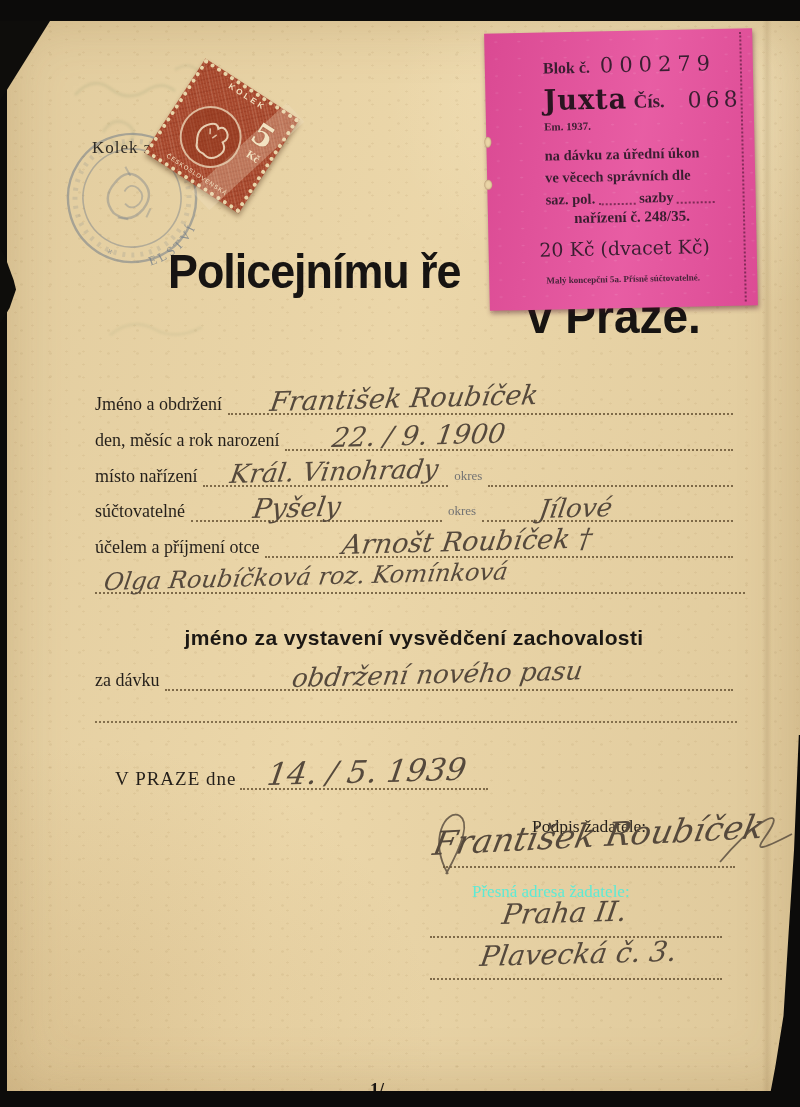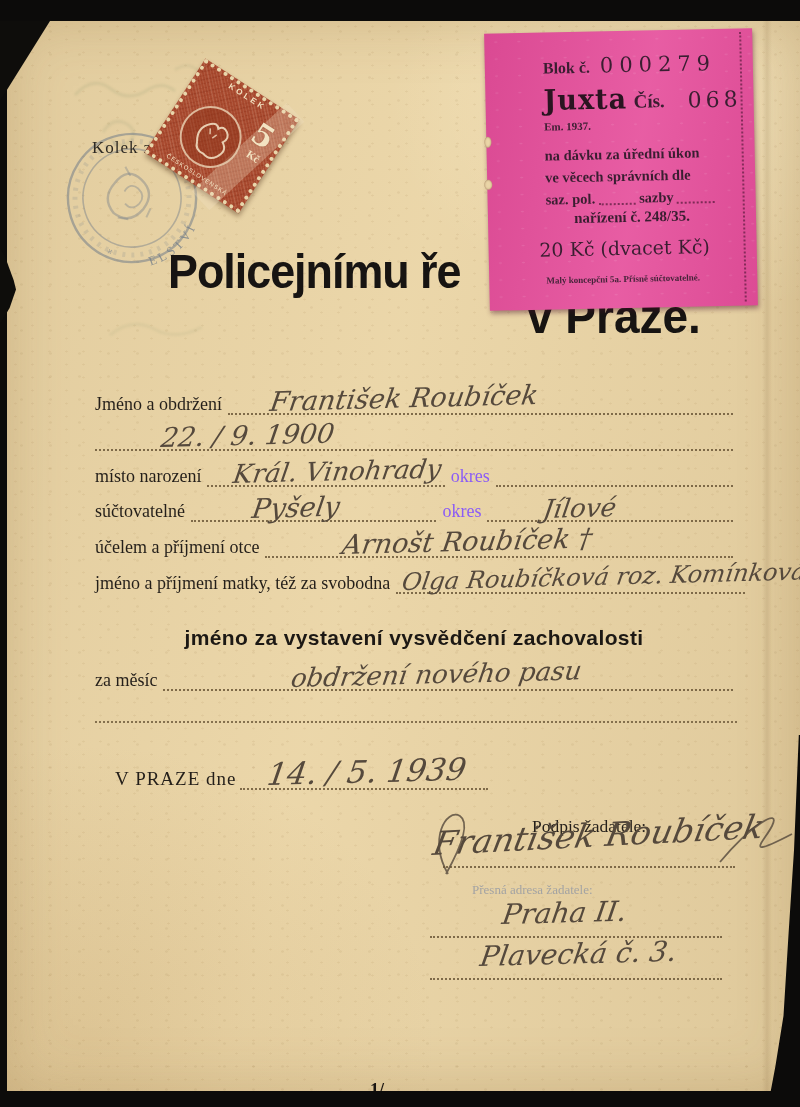--- a/index.html
+++ b/index.html
@@ -79,36 +79,36 @@
   .t-foot{position:absolute;left:20px;top:243px;width:228px;text-align:center;font-size:9px;font-weight:bold;
     color:#46243a;}
   
   .title1{position:absolute;left:168px;top:244px;z-index:3;font-family:"Liberation Sans",sans-serif;
     font-size:44px;font-weight:800;letter-spacing:-1px;color:#171412;transform:scale(1.02,1.1);transform-origin:left top;}
   .title2{position:absolute;left:527px;top:288px;z-index:3;font-family:"Liberation Sans",sans-serif;
     font-size:46px;font-weight:800;color:#171412;transform:scaleY(1.05);transform-origin:left top;}
   
   .row{position:absolute;left:95px;right:67px;height:34px;display:flex;align-items:flex-end;z-index:3;}
   .row .lbl{font-size:18px;color:#241f1a;padding-right:6px;white-space:nowrap;line-height:22px;}
-  .row .lbl2{font-size:18px;color:#8b5cf6;padding:0 6px;white-space:nowrap;line-height:22px;}
+  .row .lbl2{font-size:13px;color:#737373;padding:0 6px;white-space:nowrap;line-height:22px;}
   .fill{flex:1;border-bottom:2px dotted rgba(100,80,50,.8);height:32px;position:relative;}
   .hand{font-family:"DejaVu Serif",serif;font-style:italic;color:#55493c;white-space:nowrap;
     transform:skewX(-10deg) rotate(-1.5deg);transform-origin:left bottom;}
   .fill .hand{position:absolute;bottom:-4px;}
   .statement{position:absolute;left:95px;right:67px;top:626px;text-align:center;z-index:3;
     font-family:"Liberation Sans",sans-serif;font-size:21px;font-weight:bold;letter-spacing:.4px;color:#1c1814;}
   .blank-line{position:absolute;left:95px;right:63px;top:721px;border-bottom:2px dotted rgba(100,80,50,.75);z-index:3;}
   .date-row{position:absolute;left:115px;top:748px;height:42px;display:flex;align-items:flex-end;z-index:3;}
   .date-row .lbl{font-size:19px;letter-spacing:1px;color:#241f1a;padding-right:4px;}
   .date-row .fill{width:248px;flex:none;height:40px;}
   .sig-label{position:absolute;left:532px;top:816px;font-size:17.5px;color:#241f1a;z-index:3;}
   .sig-hand{position:absolute;left:430px;top:824px;font-size:33px;z-index:3;transform:skewX(-14deg) rotate(-3deg);}
   .sig-line{position:absolute;left:443px;top:866px;width:292px;border-bottom:2px dotted rgba(100,80,50,.8);z-index:3;}
   .sig-flourish{position:absolute;left:420px;top:800px;z-index:3;opacity:.8;}
-  .addr-label{position:absolute;left:472px;top:882px;font-size:13px;color:#a3a3a3;z-index:3;}
+  .addr-label{position:absolute;left:472px;top:882px;font-size:17px;color:#5eead4;z-index:3;}
   .addr1{position:absolute;left:500px;top:898px;font-size:28px;z-index:3;}
   .addr1-line{position:absolute;left:430px;top:936px;width:292px;border-bottom:2px dotted rgba(100,80,50,.8);z-index:3;}
   .addr2{position:absolute;left:478px;top:940px;font-size:28px;z-index:3;}
   .addr2-line{position:absolute;left:430px;top:978px;width:292px;border-bottom:2px dotted rgba(100,80,50,.8);z-index:3;}
   .page-marker{position:absolute;left:370px;top:1080px;font-size:18px;font-weight:bold;color:#1a1511;z-index:3;}
 </style>
 </head>
 <body>
 
 <div class="scan">
@@ -183,26 +183,27 @@
     <div class="t-foot">Malý koncepční 5a. Přísně súčtovatelné.</div>
   </div>
 
   <div class="row" style="top:381px">
     <span class="lbl">Jméno a obdržení</span>
     <span class="fill">
       <span class="hand" style="left:8%;font-size:27px">František Roubíček</span>
     </span>
   </div>
   <div class="row" style="top:417px">
+    <span class="lbl">den, měsíc a rok narození</span>
     <span class="fill">
       <span class="hand" style="left:10%;font-size:27px">22. / 9. 1900</span>
     </span>
   </div>
   <div class="row" style="top:453px">
-    <span class="lbl">místo narození</span>
+    <span class="lbl">místo nařízení</span>
     <span class="fill">
       <span class="hand" style="left:10%;font-size:26px">Král. Vinohrady</span>
     </span>
     <span class="lbl2">okres</span>
     <span class="fill">
       <span class="hand" style="left:20%;font-size:26px"></span>
     </span>
   </div>
   <div class="row" style="top:488px">
     <span class="lbl">súčtovatelné</span>
@@ -214,30 +215,29 @@
       <span class="hand" style="left:22%;font-size:26px">Jílové</span>
     </span>
   </div>
   <div class="row" style="top:524px">
     <span class="lbl">účelem a příjmení otce</span>
     <span class="fill">
       <span class="hand" style="left:16%;font-size:27px">Arnošt Roubíček †</span>
     </span>
   </div>
   <div class="row" style="top:560px;right:55px">
-    <span class="lbl">jméno a příjmení matky, též za svobodna</span>
     <span class="fill">
       <span class="hand" style="left:1%;font-size:24px">Olga Roubíčková roz. Komínková</span>
     </span>
   </div>
 
   <div class="statement">jméno za vystavení vysvědčení zachovalosti</div>
 
   <div class="row" style="top:657px">
-    <span class="lbl">za měsíc</span>
+    <span class="lbl">za dávku</span>
     <span class="fill">
       <span class="hand" style="left:22%;font-size:26px">obdržení nového pasu</span>
     </span>
   </div>
   <div class="blank-line"></div>
 
   <div class="date-row">
     <span class="lbl">V PRAZE dne</span>
     <span class="fill">
       <span class="hand" style="left:10%;font-size:31px">14. / 5. 1939</span>

